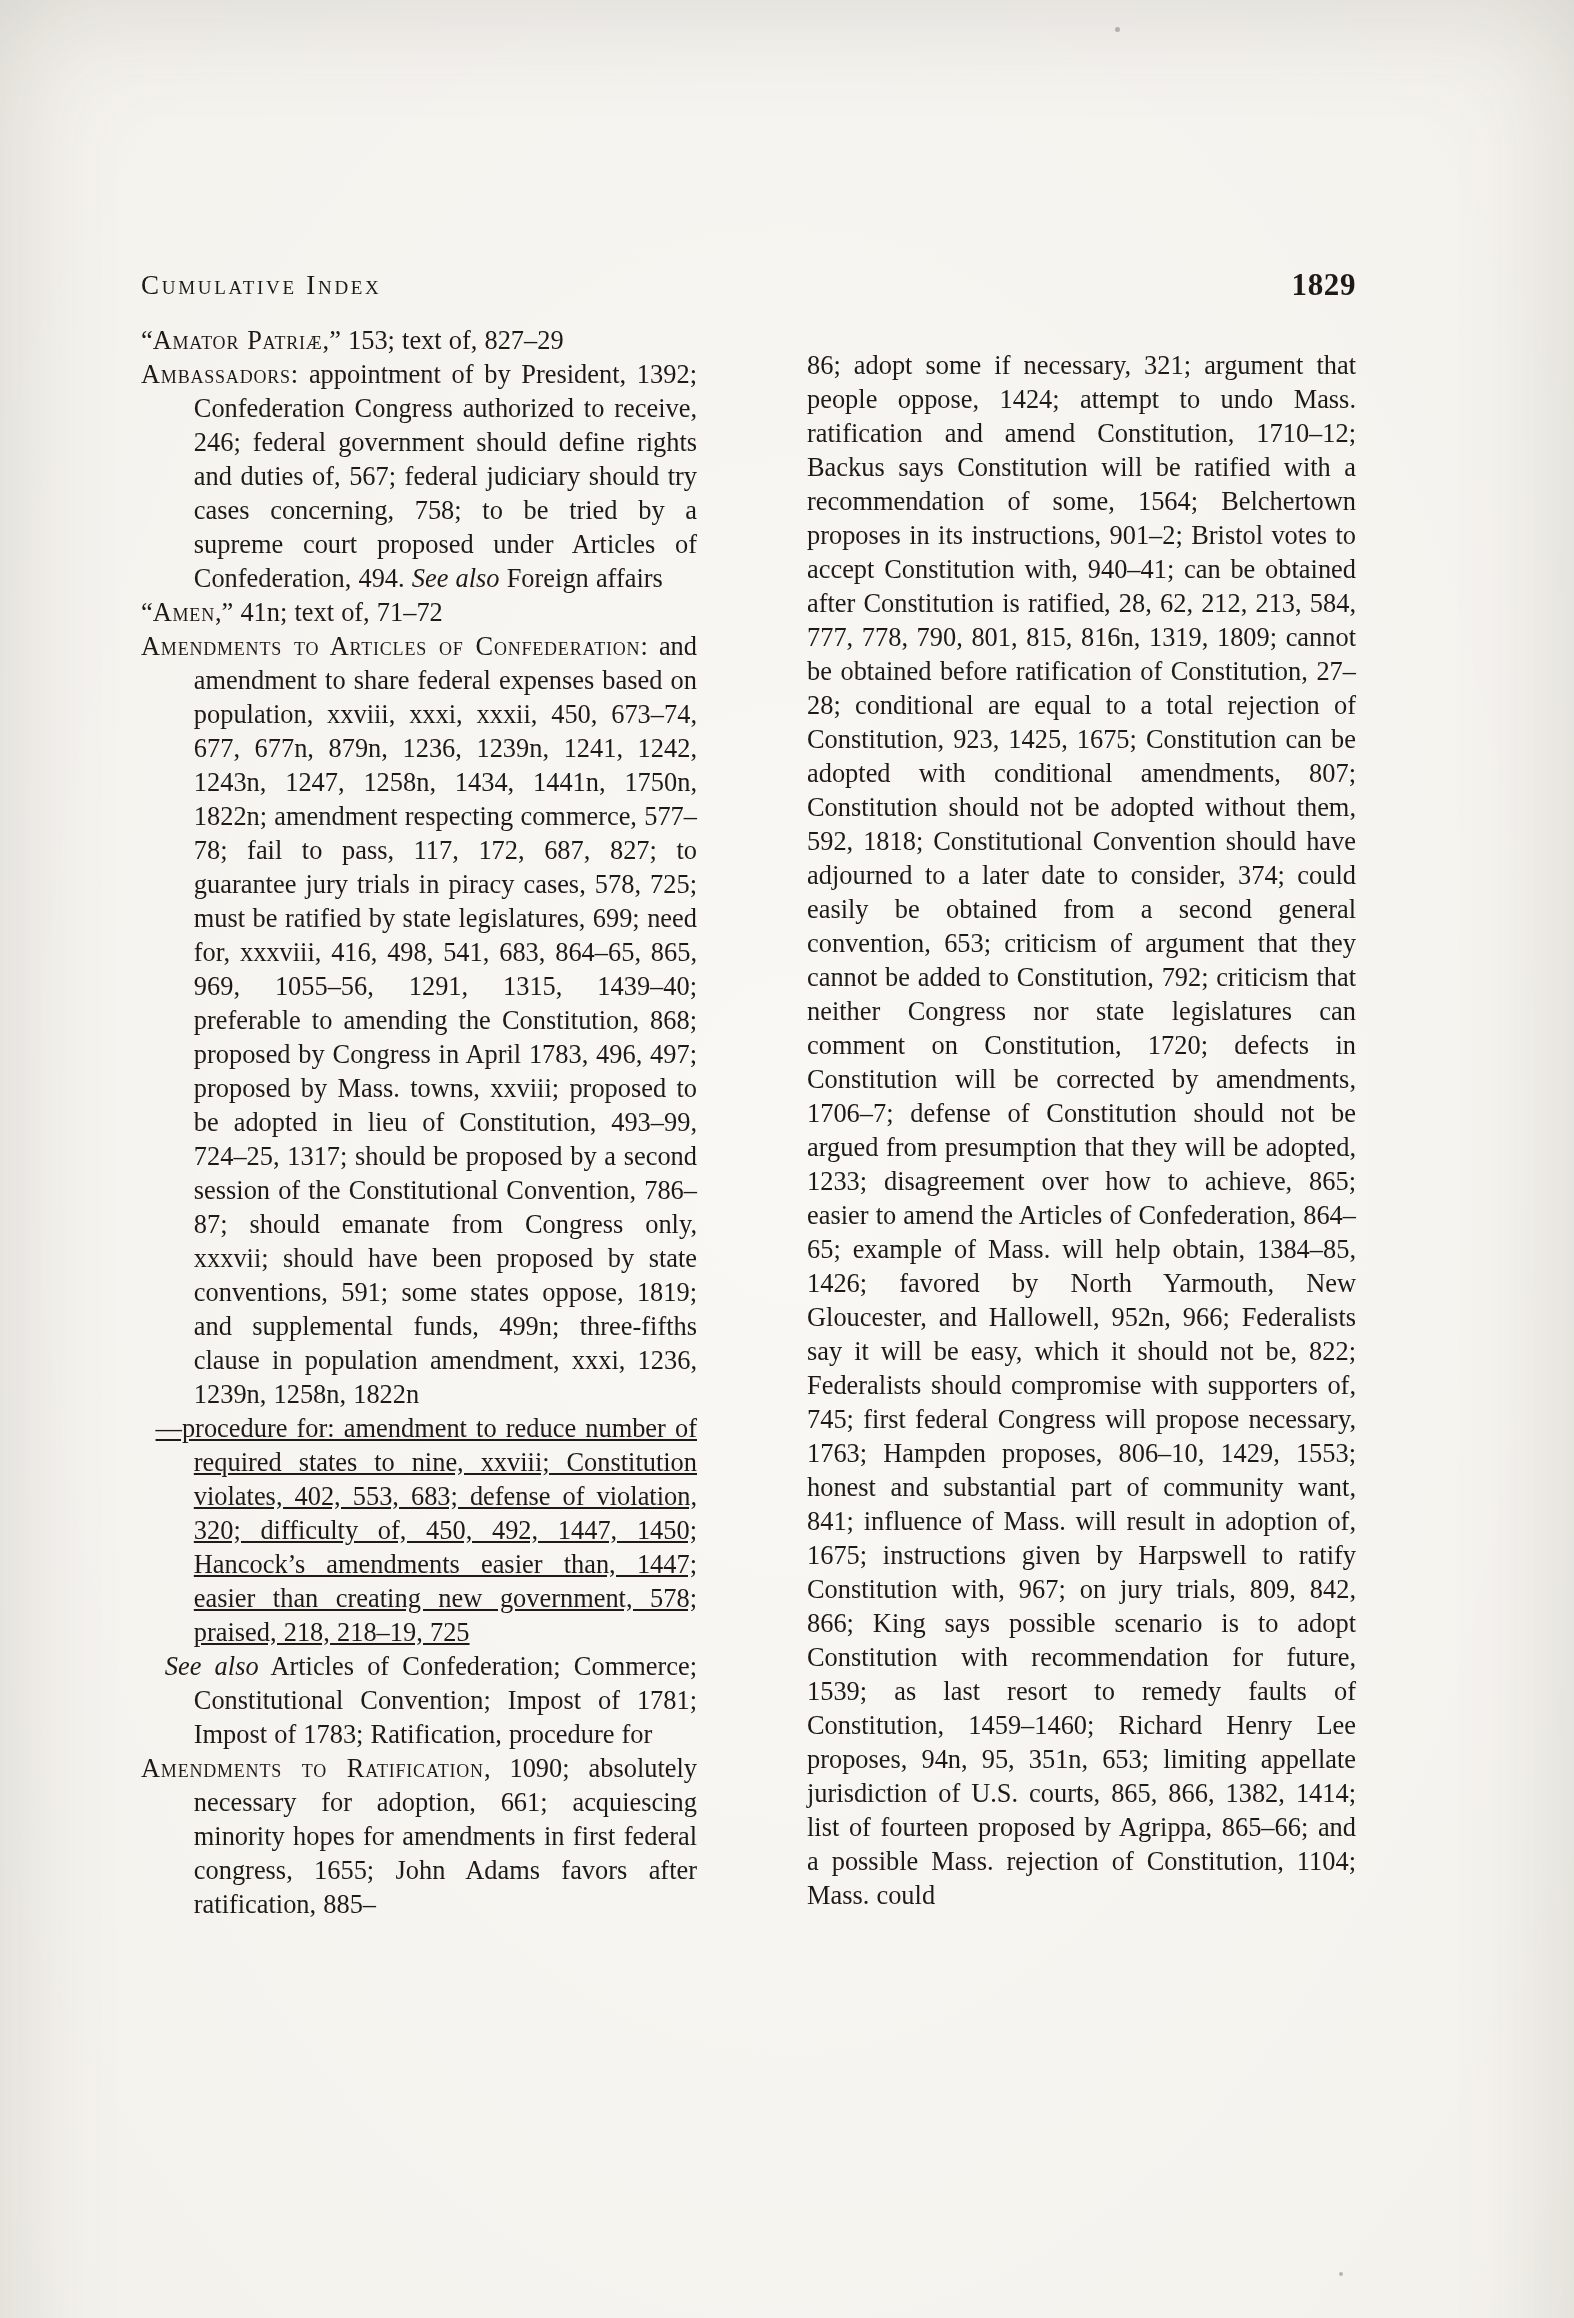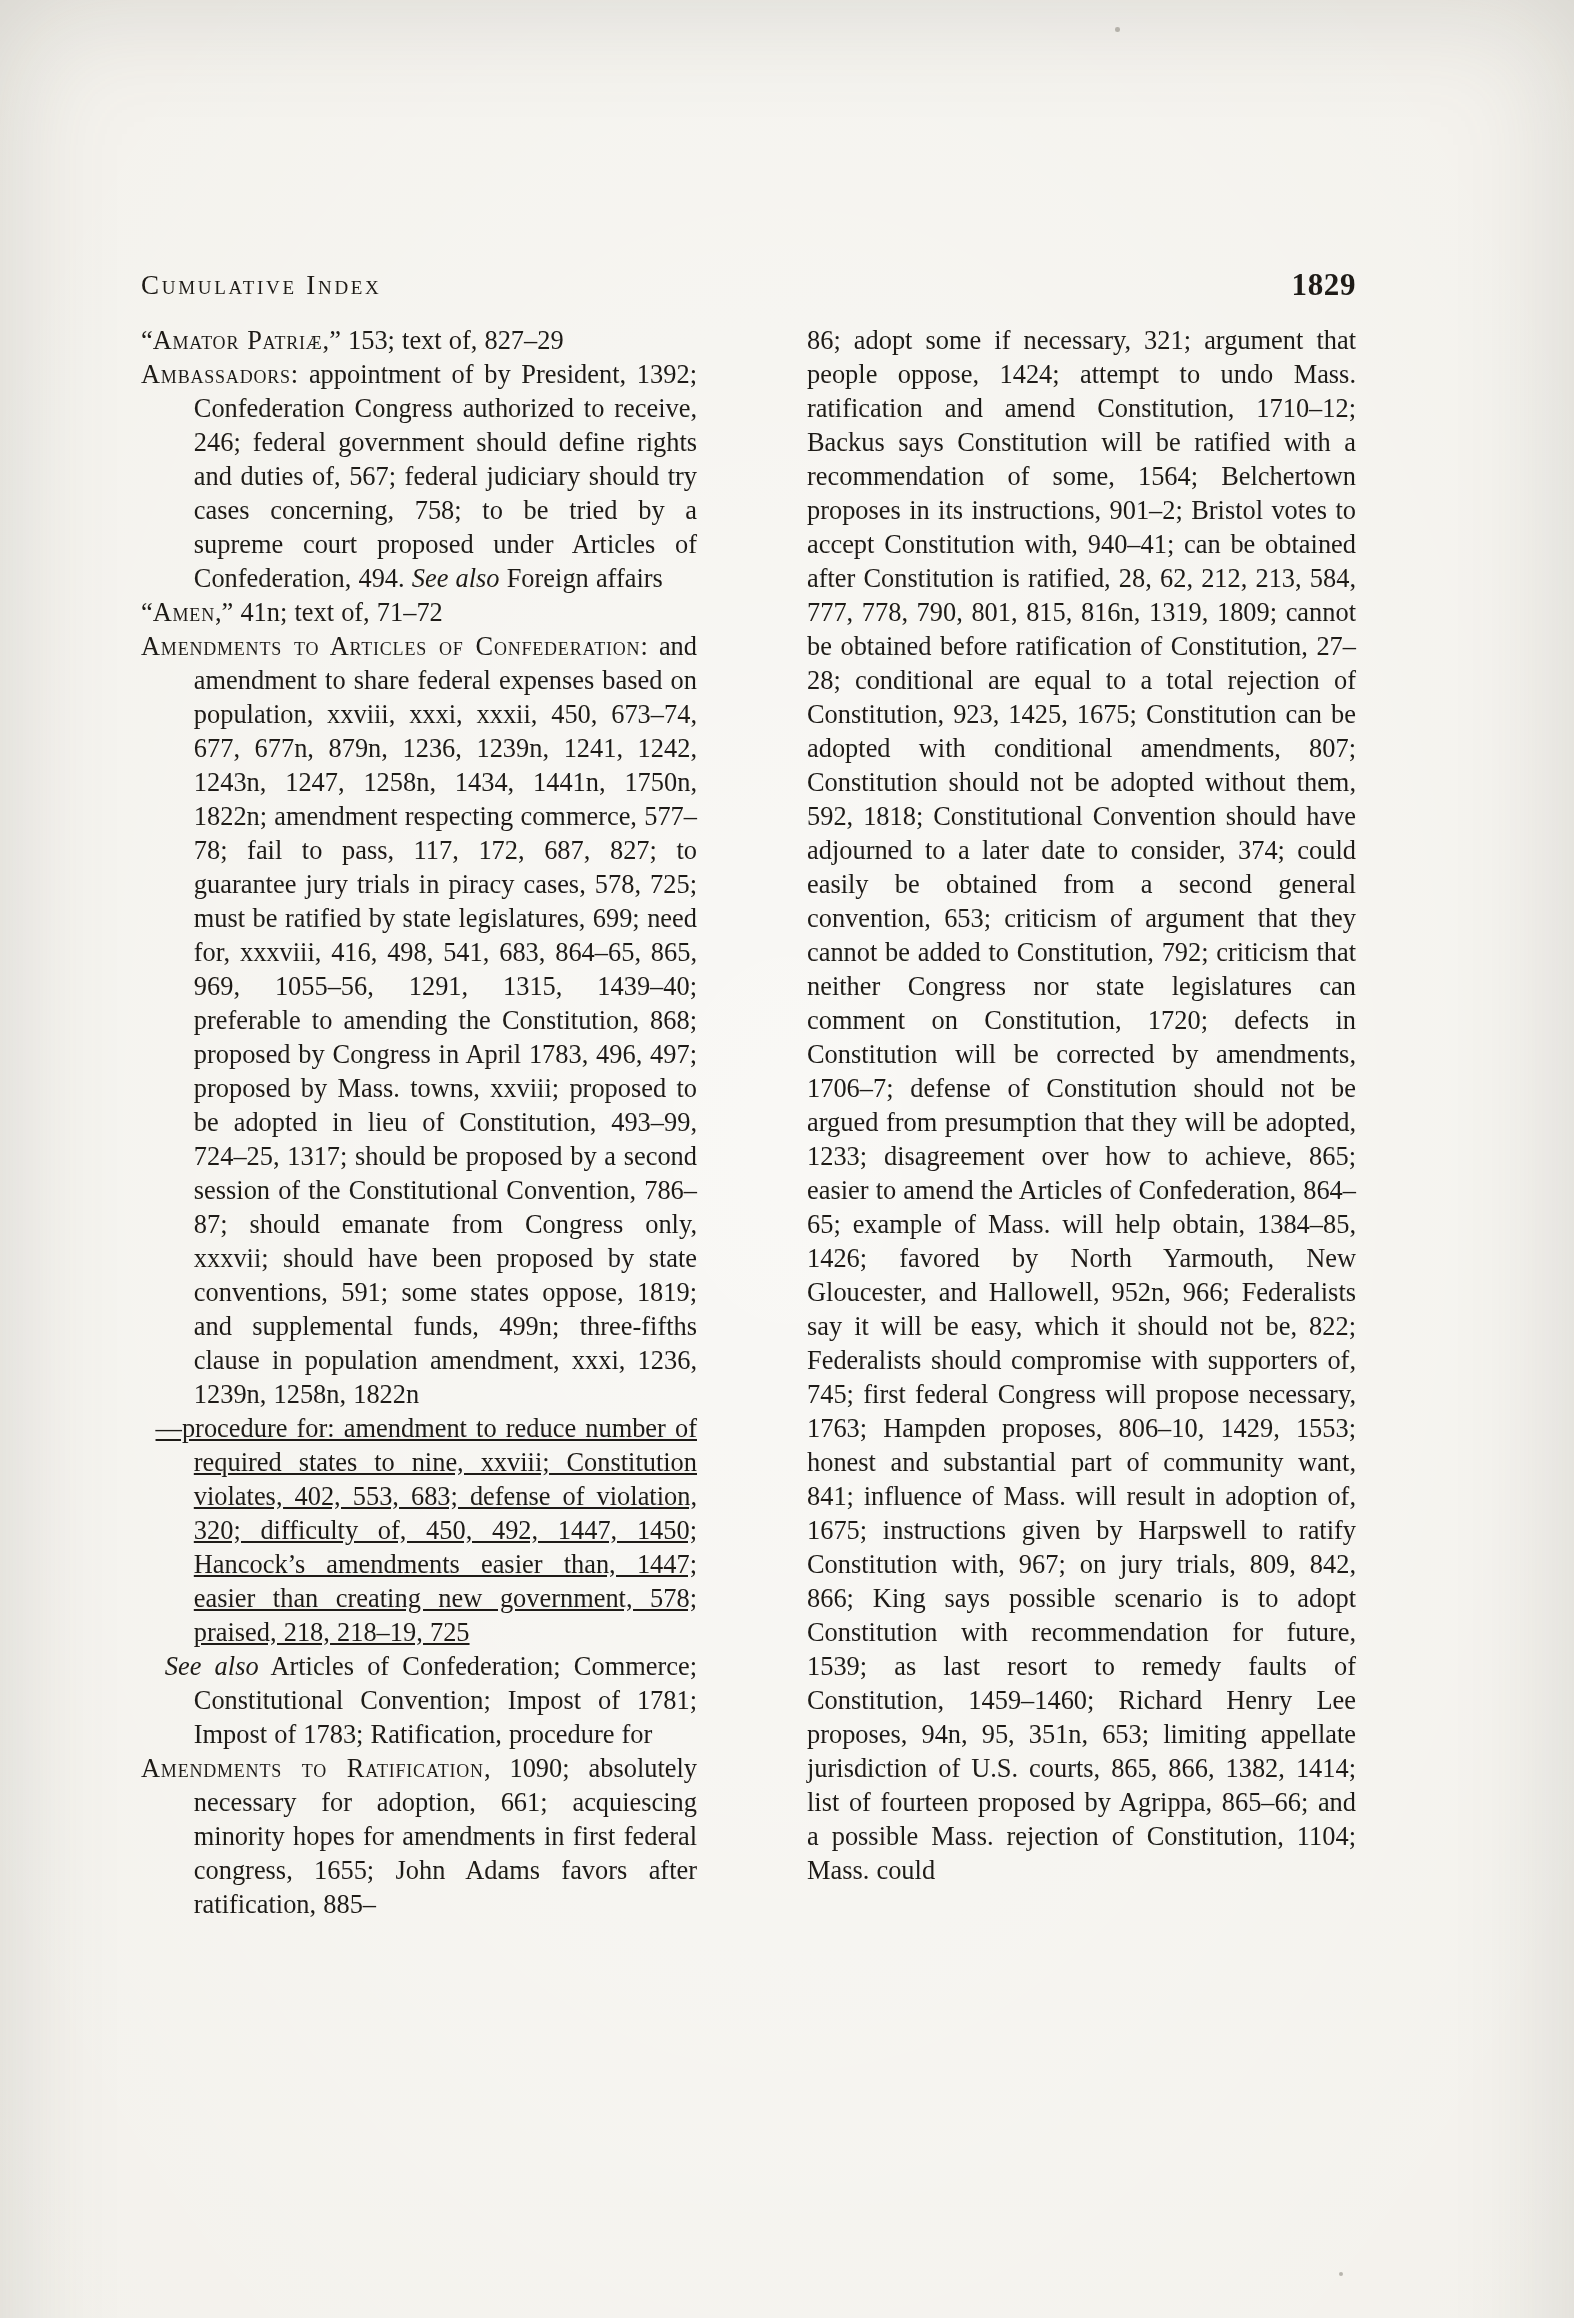--- a/index.html
+++ b/index.html
@@ -47,21 +47,21 @@
     letter-spacing: 0.02em;
     font-weight: bold;
   }
   .columns {
     display: flex;
     gap: 110px;
     align-items: flex-start;
   }
   .column { flex: 1 1 0; }
   .column-left  { max-width: 596px; }
-  .column-right { max-width: 549px; }
+  .column-right { max-width: 549px; margin-top: 25px; }
   .entry {
     margin: 0;
     font-size: 26.4px;
     line-height: 34px;
     text-align: justify;
     word-spacing: 0.02em;
   }
   .entry.main    { padding-left: 2em;  text-indent: -2em; }
   .entry.sub     { padding-left: 2em;  text-indent: -1.45em; text-decoration: underline; }
   .entry.seealso { padding-left: 2em;  text-indent: -1.10em; }

